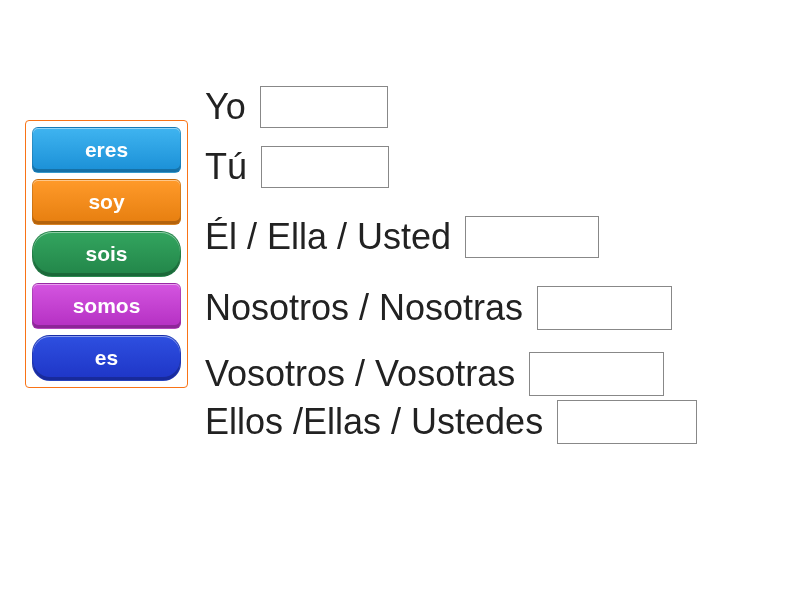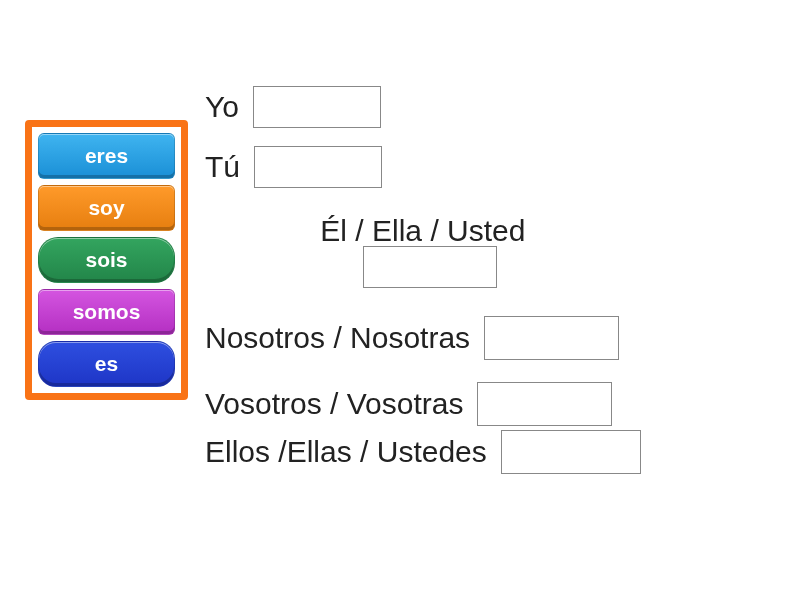--- a/index.html
+++ b/index.html
@@ -9,21 +9,21 @@
     background: #ffffff;
     width: 800px;
     height: 600px;
     position: relative;
   }
   .tile-panel {
     position: absolute;
     left: 25px;
     top: 120px;
     width: 163px;
-    border: 7px solid #f97316;
+    border: 1px solid #f97316;
     border-radius: 4px;
     background: #ffffff;
     padding: 6px;
     display: flex;
     flex-direction: column;
     gap: 6px;
   }
   .tile {
     height: 46px;
     border-radius: 6px;
@@ -44,21 +44,21 @@
   .tile-red     { background: linear-gradient(#e3364c, #b91c38); }
   .tile-orange  { background: linear-gradient(#ff9a2a, #e67e0f); }
   .tile-green   { background: linear-gradient(#33a55f, #228549); border-radius: 20px; }
   .tile-magenta { background: linear-gradient(#d455e0, #b42fc2); }
   .tile-dblue   { background: linear-gradient(#2e4fe0, #1e35c6); border-radius: 18px; }
 
   .prompts {
     position: absolute;
     left: 205px;
     top: 86px;
-    font-size: 30px;
+    font-size: 36px;
     color: #222222;
   }
   .prompt-row {
     display: flex;
     align-items: center;
     white-space: nowrap;
     line-height: 1;
   }
   .prompt-label {
     display: inline-block;
@@ -71,21 +71,21 @@
   }
   
   .dz-a { width: 128px; height: 42px; }
   .dz-b { width: 134px; height: 42px; }
   .dz-c { width: 135px; height: 44px; }
   .dz-d { width: 140px; height: 44px; }
 
   
   .r1 { margin-bottom: 18px; }
   .r2 { margin-bottom: 28px; }
-  .r3 { margin-bottom: 28px; flex-direction: column; }
+  .r3 { margin-bottom: 28px; }
   .r4 { margin-bottom: 22px; }
   .r5 { margin-bottom: 4px; }
 </style>
 </head>
 <body>
 
 <div class="tile-panel">
   <div class="tile tile-blue">
     <span>eres</span>
   </div>

